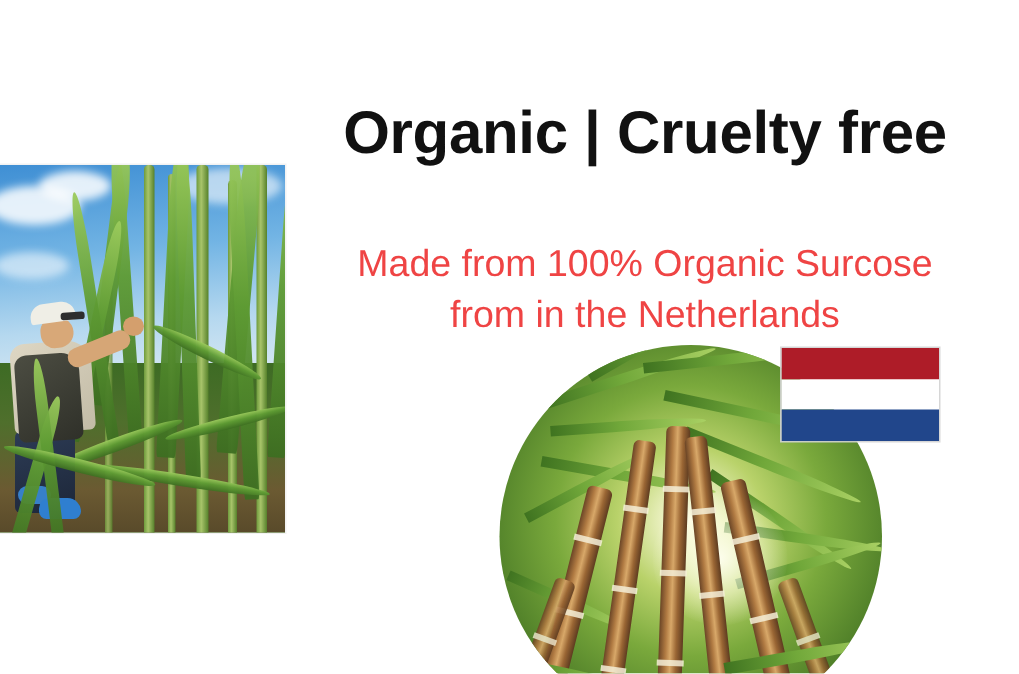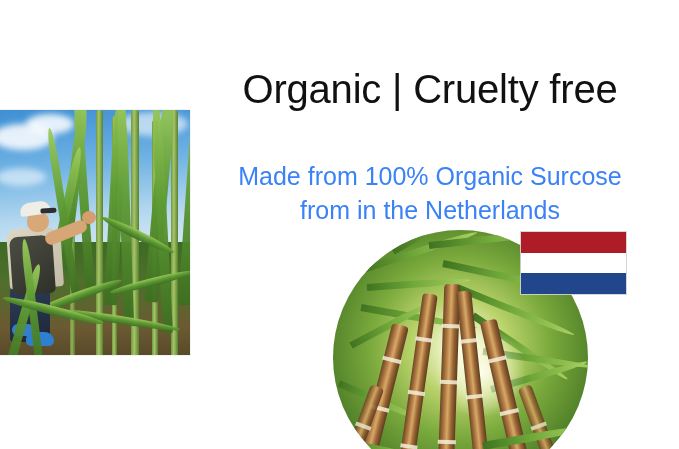--- a/index.html
+++ b/index.html
@@ -17,35 +17,35 @@
   }
 
   
   .headline {
     position: absolute;
     left: 190px;
     top: 68px;
     width: 480px;
     text-align: center;
     font-size: 40px;
-    font-weight: 400;
+    font-weight: 700;
     letter-spacing: -0.2px;
     color: #111111;
     line-height: 1.08;
     white-space: nowrap;
   }
   .subhead {
     position: absolute;
     left: 190px;
     top: 160px;
     width: 480px;
     text-align: center;
     font-size: 25px;
     font-weight: 400;
-    color: #3b82f6;
+    color: #ef4444;
     line-height: 1.34;
   }
   .subhead span { display: block; }
 
   
   .photo-left {
     position: absolute;
     left: 0px;
     top: 110px;
     width: 190px;

